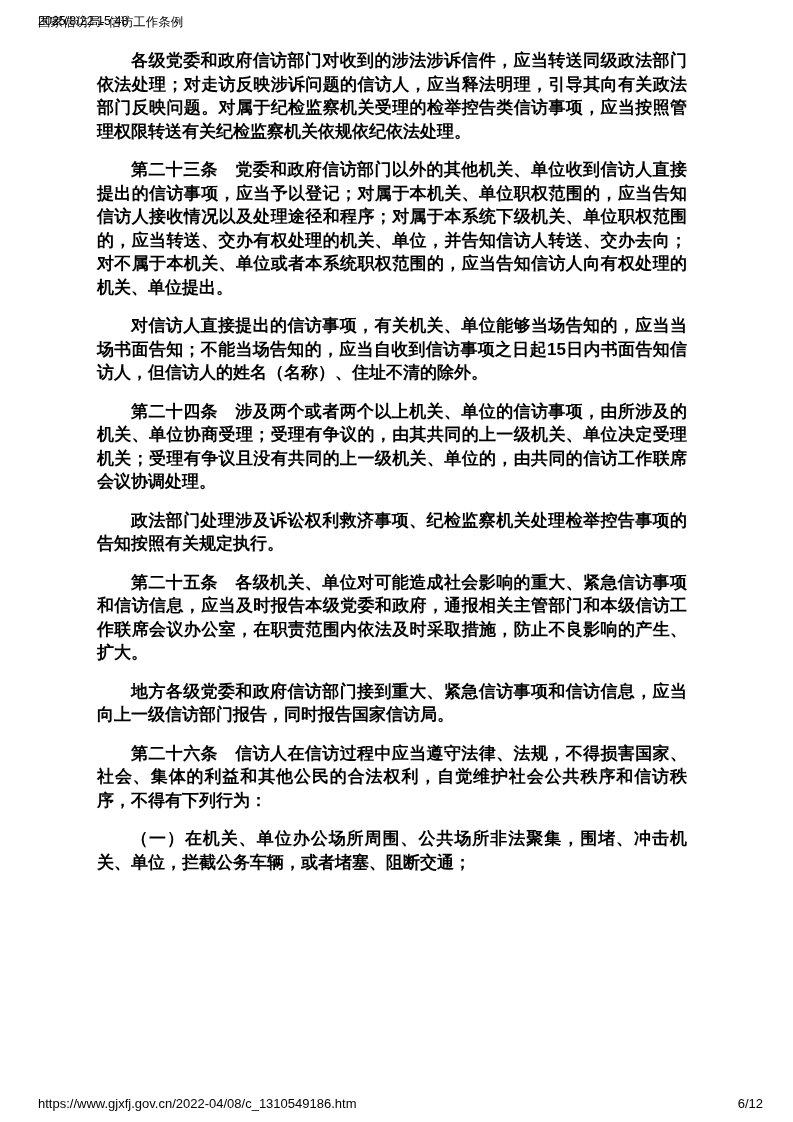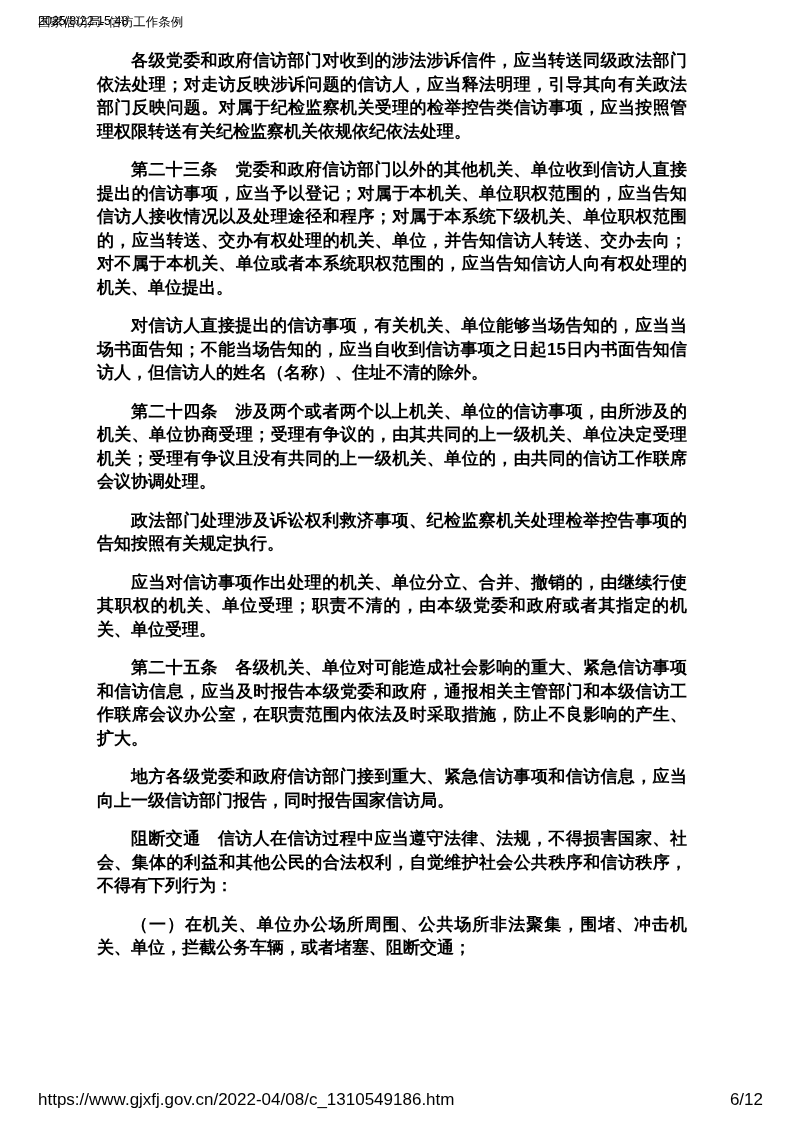--- a/index.html
+++ b/index.html
@@ -55,23 +55,23 @@
     color: #000000;
     word-break: break-all;
     font-weight: bold;
   }
   .content p:last-child { margin-bottom: 1px; }
 
   .print-footer {
     position: absolute;
     left: 38px;
     right: 30px;
-    bottom: 14px;
+    bottom: 8px;
     height: 18px;
-    font-size: 17px;
+    font-size: 13px;
     color: #000000;
   }
   .print-footer .page-url {
     position: absolute;
     left: 0;
     top: 0;
     white-space: nowrap;
   }
   .print-footer .page-number {
     position: absolute;
@@ -89,24 +89,23 @@
     <span class="timestamp">2025/8/22 15:48</span>
     <span class="doc-title">国家信访局- 信访工作条例</span>
   </div>
 
   <div class="content">
     <p>各级党委和政府信访部门对收到的涉法涉诉信件，应当转送同级政法部门依法处理；对走访反映涉诉问题的信访人，应当释法明理，引导其向有关政法部门反映问题。对属于纪检监察机关受理的检举控告类信访事项，应当按照管理权限转送有关纪检监察机关依规依纪依法处理。</p>
     <p>第二十三条　党委和政府信访部门以外的其他机关、单位收到信访人直接提出的信访事项，应当予以登记；对属于本机关、单位职权范围的，应当告知信访人接收情况以及处理途径和程序；对属于本系统下级机关、单位职权范围的，应当转送、交办有权处理的机关、单位，并告知信访人转送、交办去向；对不属于本机关、单位或者本系统职权范围的，应当告知信访人向有权处理的机关、单位提出。</p>
     <p>对信访人直接提出的信访事项，有关机关、单位能够当场告知的，应当当场书面告知；不能当场告知的，应当自收到信访事项之日起15日内书面告知信访人，但信访人的姓名（名称）、住址不清的除外。</p>
     <p>第二十四条　涉及两个或者两个以上机关、单位的信访事项，由所涉及的机关、单位协商受理；受理有争议的，由其共同的上一级机关、单位决定受理机关；受理有争议且没有共同的上一级机关、单位的，由共同的信访工作联席会议协调处理。</p>
     <p>政法部门处理涉及诉讼权利救济事项、纪检监察机关处理检举控告事项的告知按照有关规定执行。</p>
-    <p>应当对信访事项作出处理的机关、单位分立、合并、撤销的，由继续行使其职权的机关、单位受理；职责不清的，由本级党委和政府或者其指定的机关、单位受理。</p>
     <p>第二十五条　各级机关、单位对可能造成社会影响的重大、紧急信访事项和信访信息，应当及时报告本级党委和政府，通报相关主管部门和本级信访工作联席会议办公室，在职责范围内依法及时采取措施，防止不良影响的产生、扩大。</p>
     <p>地方各级党委和政府信访部门接到重大、紧急信访事项和信访信息，应当向上一级信访部门报告，同时报告国家信访局。</p>
-    <p>阻断交通　信访人在信访过程中应当遵守法律、法规，不得损害国家、社会、集体的利益和其他公民的合法权利，自觉维护社会公共秩序和信访秩序，不得有下列行为：</p>
+    <p>第二十六条　信访人在信访过程中应当遵守法律、法规，不得损害国家、社会、集体的利益和其他公民的合法权利，自觉维护社会公共秩序和信访秩序，不得有下列行为：</p>
     <p>（一）在机关、单位办公场所周围、公共场所非法聚集，围堵、冲击机关、单位，拦截公务车辆，或者堵塞、阻断交通；</p>
   </div>
 
   <div class="print-footer">
     <span class="page-url">https://www.gjxfj.gov.cn/2022-04/08/c_1310549186.htm</span>
     <span class="page-number">6/12</span>
   </div>
 
 </div>
 

